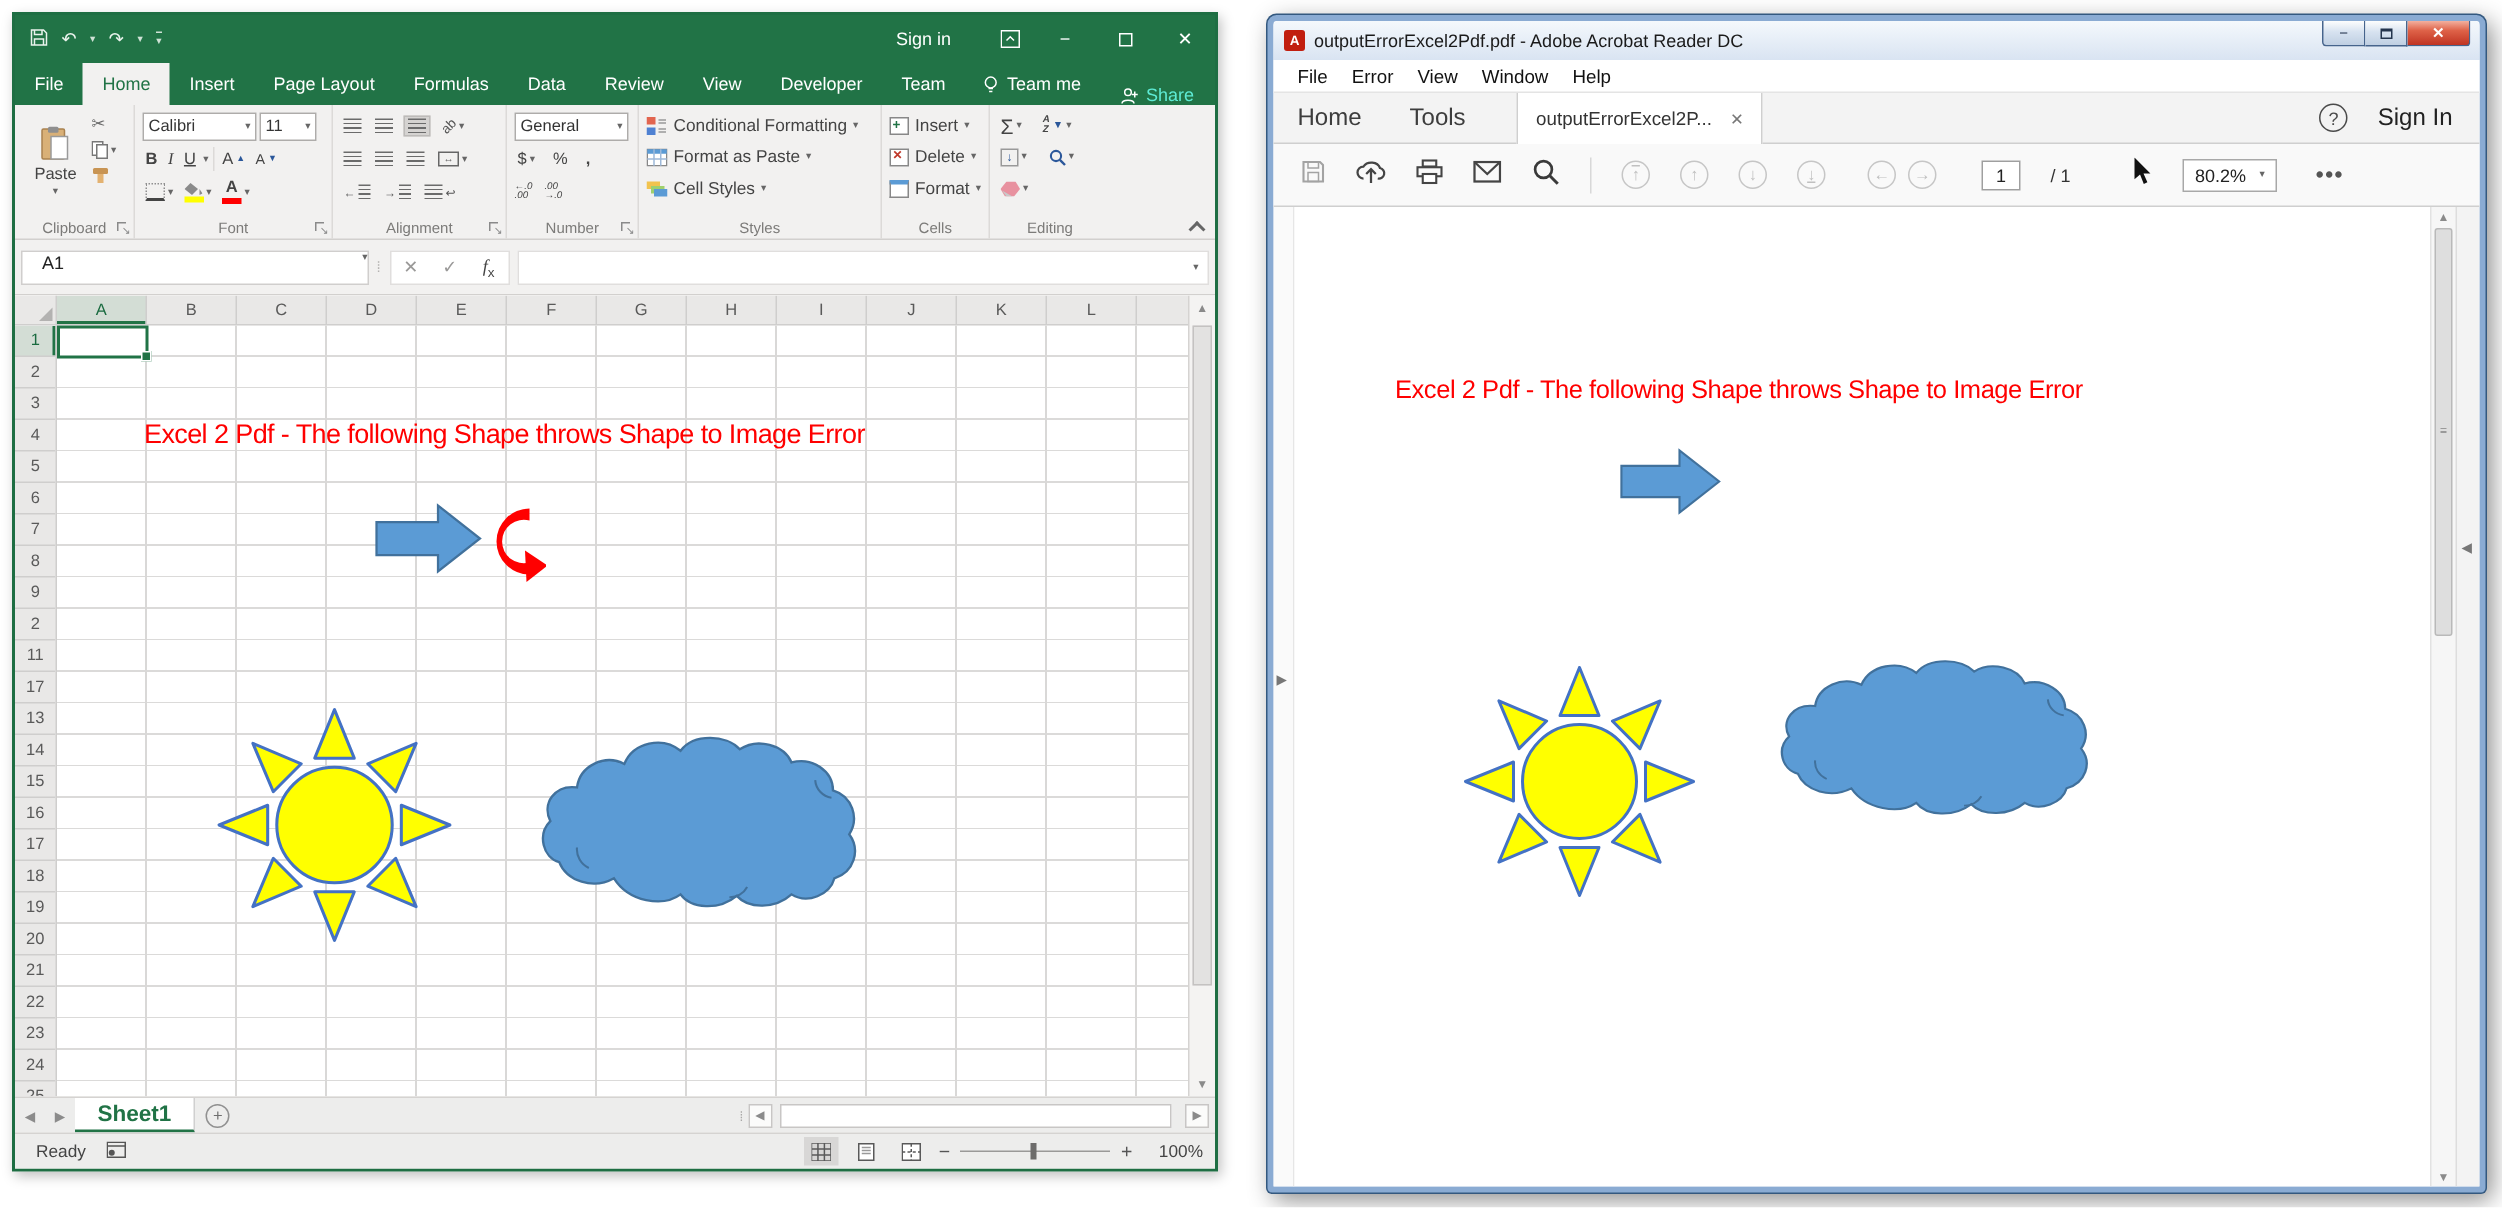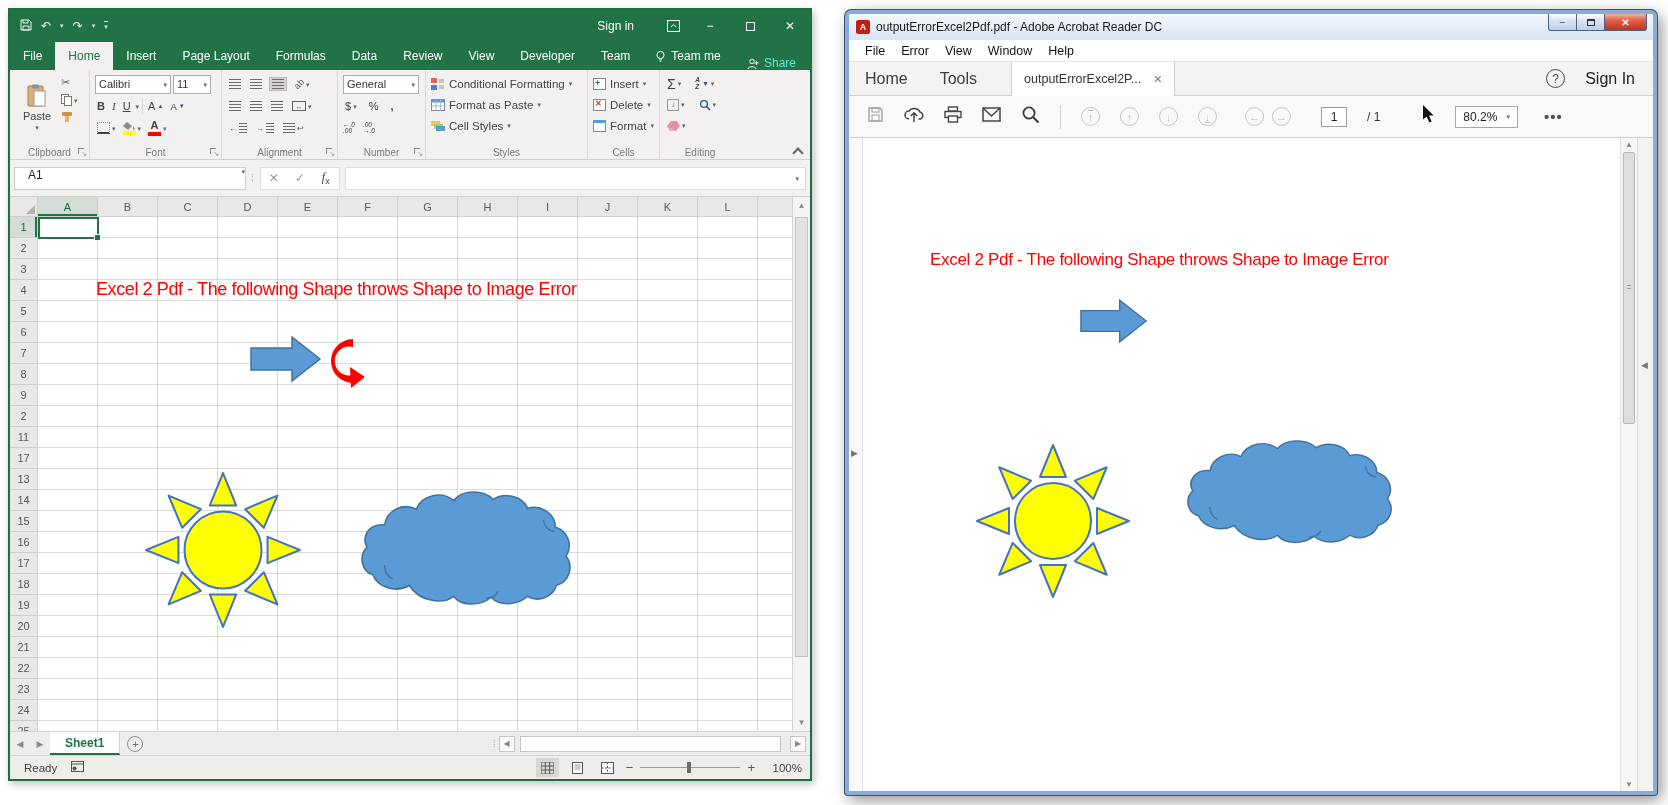--- a/index.html
+++ b/index.html
@@ -76,21 +76,21 @@
   .selcell{position:absolute;left:0;top:0;width:61px;height:22px;border:2px solid #217346;background:#fff;}
   .selcell::after{content:"";position:absolute;right:-4px;bottom:-4px;width:5px;height:5px;background:#217346;border:1px solid #fff;}
   .err-text{position:absolute;white-space:nowrap;color:#ff0000;font-size:18px;letter-spacing:-0.4px;}
   .vscroll{position:absolute;right:0;top:0;bottom:0;width:18px;background:#f4f3f2;border-left:1px solid #d5d3d1;}
   .vs-btn{position:absolute;left:0;right:0;height:17px;text-align:center;font-size:8px;color:#8a8a8a;line-height:17px;}
   .vs-thumb{position:absolute;left:2px;right:2px;top:20px;height:440px;background:#e3e2e1;border:1px solid #c4c2c1;}
 
   
   .xl-tabbar{height:24px;background:#ededec;border-top:1px solid #d5d3d1;display:flex;align-items:stretch;flex:none;position:relative;font-size:11px;}
   .snav{width:20px;display:flex;align-items:center;justify-content:center;color:#8b8b8b;font-size:9px;}
-  .sheettab{background:#fff;color:#217346;font-weight:700;padding:0 15px;display:flex;align-items:center;border-right:1px solid #d0d0d0;border-bottom:2px solid #217346;font-size:12px;}
+  .sheettab{background:#fff;color:#217346;font-weight:700;padding:0 15px;display:flex;align-items:center;border-right:1px solid #d0d0d0;border-bottom:2px solid #217346;font-size:15px;}
   .addsheet{width:30px;display:flex;align-items:center;justify-content:center;}
   .addsheet span{width:16px;height:16px;border:1px solid #919191;border-radius:50%;color:#6e6e6e;font-size:11px;line-height:14px;text-align:center;}
   .hcluster{position:absolute;left:483px;right:4px;top:0;bottom:0;display:flex;align-items:center;gap:3px;}
   .hdots{color:#a9a8a7;font-size:9px;}
   .hbtn{width:16px;height:16px;background:#fbfbfa;border:1px solid #c8c6c5;display:flex;align-items:center;justify-content:center;color:#8a8a8a;font-size:8px;}
   .htrack{flex:1;height:16px;background:#ededec;position:relative;}
   .hthumb{position:absolute;left:2px;top:0;height:16px;width:97%;background:#fff;border:1px solid #c8c6c5;}
 
   
   .xl-status{height:24px;background:#ededec;border-top:1px solid #d5d3d1;display:flex;align-items:center;flex:none;position:relative;font-size:11.5px;color:#444;}

